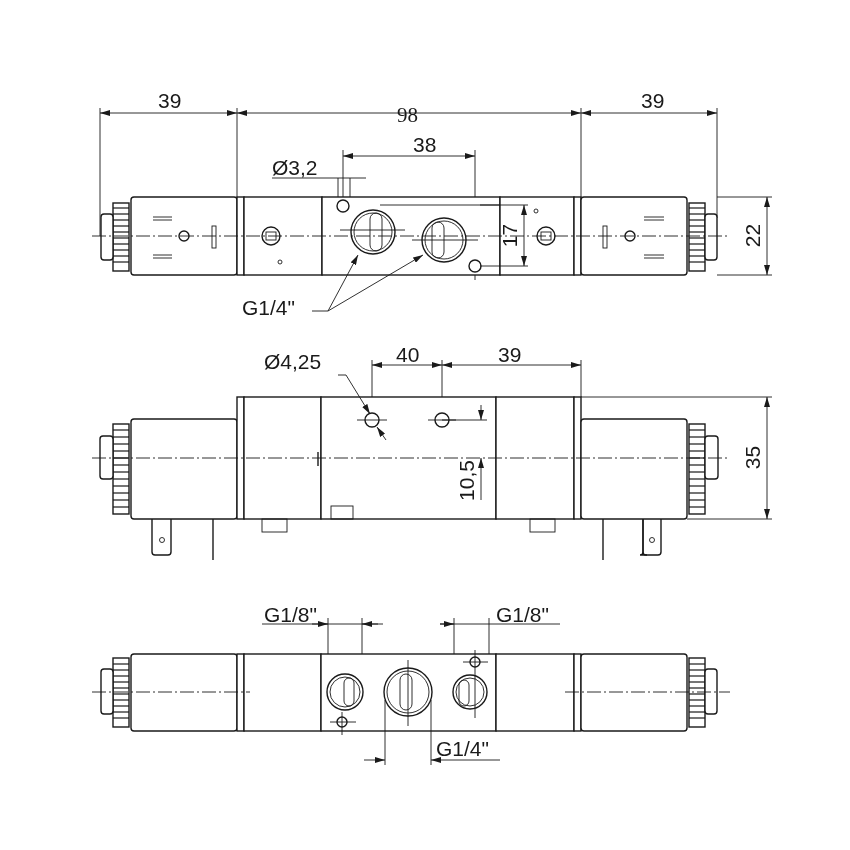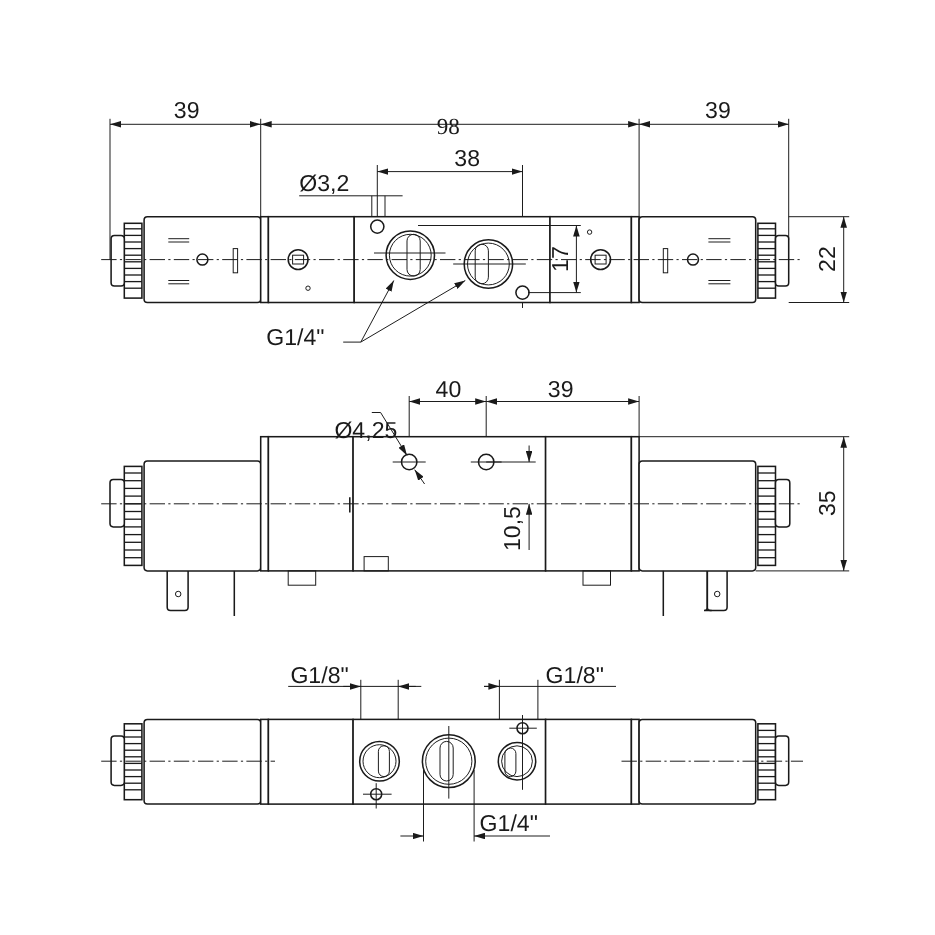--- a/index.html
+++ b/index.html
@@ -289,19 +289,19 @@
 <span class="lbl" style="left:397px;top:105px;font-family:Liberation Serif, serif;">98</span>
 <span class="lbl" style="left:641px;top:90px;">39</span>
 <span class="lbl" style="left:399px;top:134px;margin-left:14px;">38</span>
 <span class="lbl" style="left:272px;top:157px;">Ø3,2</span>
 <span class="lbl rot" style="left:498px;top:225px;">17</span>
 <span class="lbl rot" style="left:741px;top:225px;">22</span>
 <span class="lbl" style="left:242px;top:297px;">G1/4"</span>
 
 <span class="lbl" style="left:396px;top:344px;">40</span>
 <span class="lbl" style="left:498px;top:344px;">39</span>
-<span class="lbl" style="left:264px;top:381px;margin-left:40px;">Ø4,25</span>
+<span class="lbl" style="left:264px;top:351px;">Ø4,25</span>
 <span class="lbl rot" style="left:446px;top:470px;">10,5</span>
 <span class="lbl rot" style="left:741px;top:447px;">35</span>
 
 <span class="lbl" style="left:264px;top:604px;">G1/8"</span>
 <span class="lbl" style="left:496px;top:604px;">G1/8"</span>
 <span class="lbl" style="left:436px;top:738px;">G1/4"</span>
 
 </body></html>

